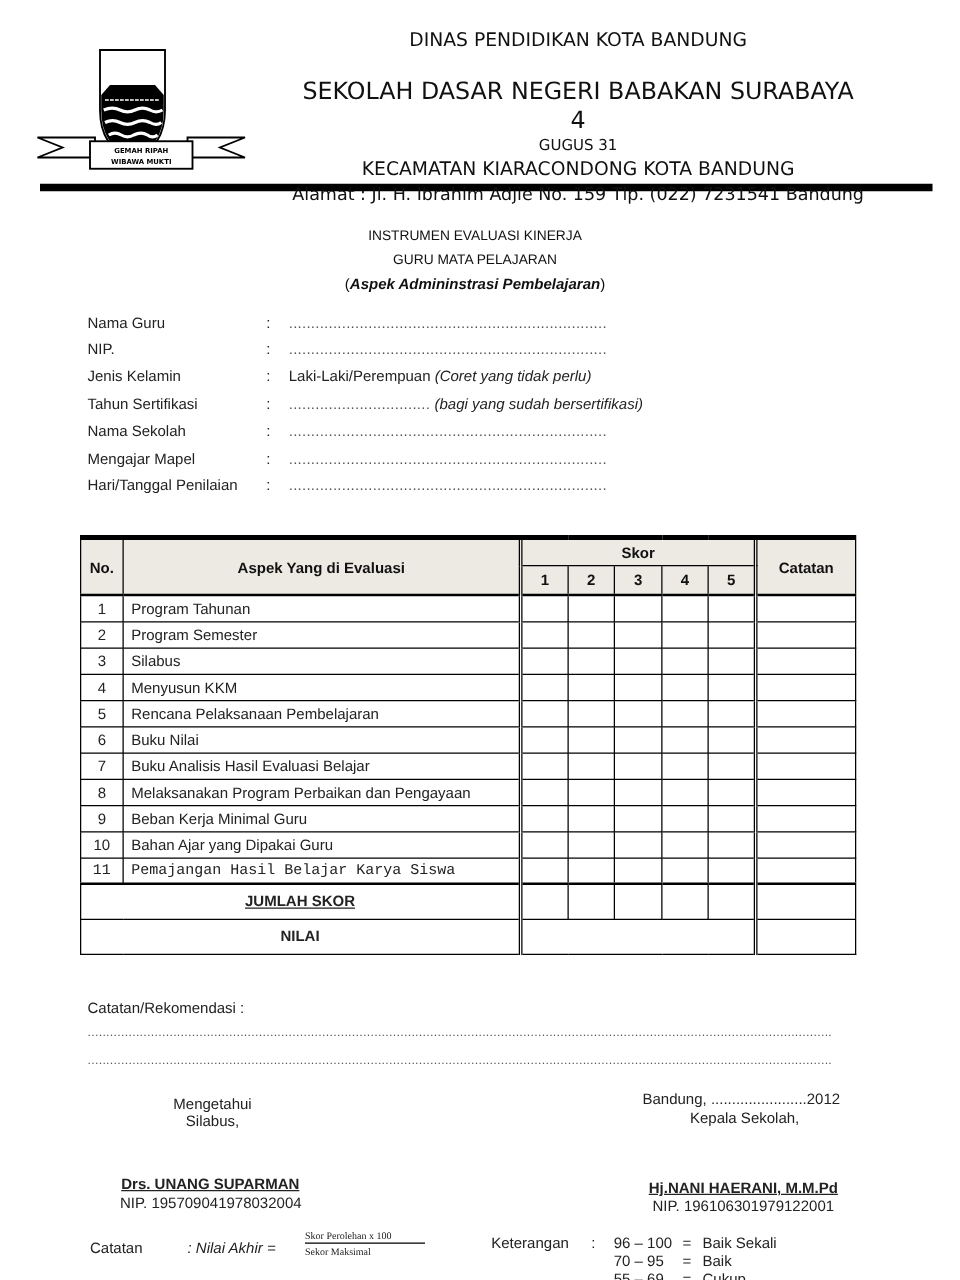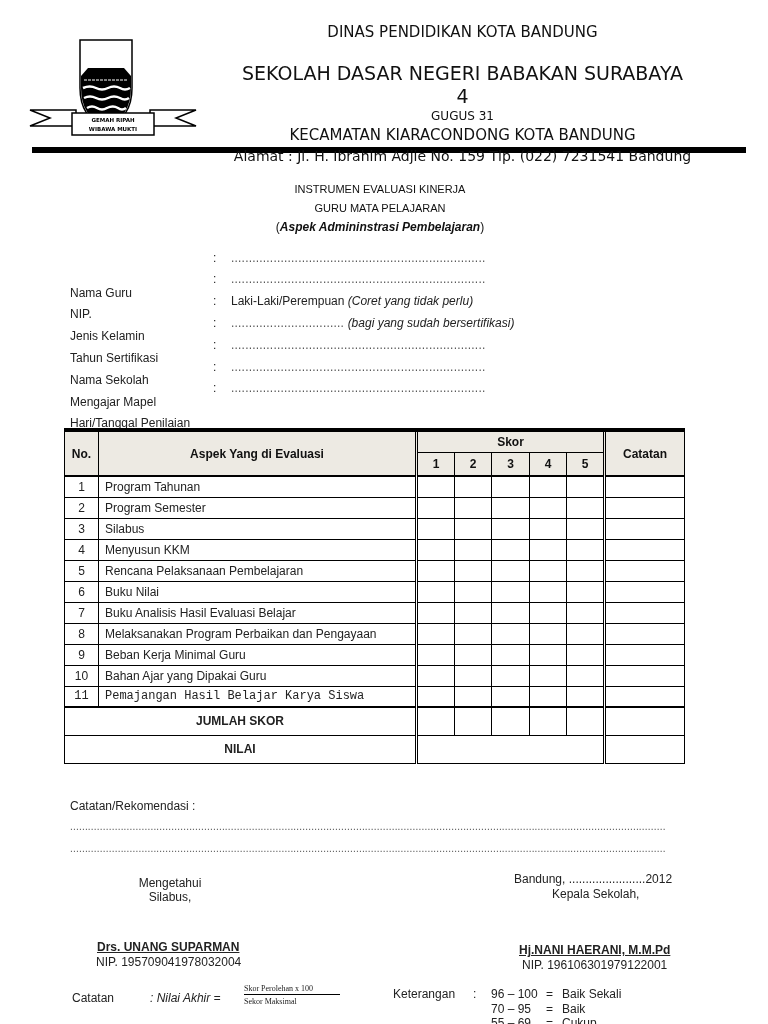--- a/index.html
+++ b/index.html
@@ -4,21 +4,21 @@
   <style>
     html, body { margin:0; padding:0; background:#ffffff; }
     body { width:768px; height:1024px; position:relative; overflow:hidden; font-family:"Liberation Sans", sans-serif; color:#222; }
     .abs { position:absolute; }
     .hdr { font-family:"DejaVu Sans", sans-serif; color:#111; text-align:center; }
     .crest { left:28px; top:38px; width:170px; height:100px; }
     .hrule { left:32px; top:147px; width:714px; height:6px; background:#000; }
     .title { font-family:"Liberation Sans", sans-serif; font-size:11px; color:#111; text-align:center; left:200px; width:360px; }
     .sub { font-size:12px; font-style:italic; font-weight:bold;margin-top:46px; }
     .form-row { left:70px; font-size:12px; height:21px; line-height:21px; }
-    .form-row .lbl { position:absolute; left:0; width:140px; white-space:nowrap;margin-top:35px; }
+    .form-row .lbl { position:absolute; left:0; width:140px; white-space:nowrap; }
     .form-row .col { position:absolute; left:143px; }
     .form-row .val { position:absolute; left:161px; white-space:nowrap; }
     .form-row .val i { font-style:italic; }
     .dots { color:#555; letter-spacing:0.2px; }
     table.grid { position:absolute; left:64px; top:428px; border-collapse:collapse; font-size:12px; border-top:4px solid #000; }
     table.grid td, table.grid th { border:1px solid #000; padding:0; }
     table.grid th { background:#edeae3; font-weight:bold; font-family:"Liberation Sans", sans-serif; font-size:12px; color:#111; }
     .num { text-align:center; }
     .asp { padding-left:6px !important; text-align:left; white-space:nowrap; }
     .thickL { border-left:3px double #000 !important; }
@@ -222,21 +222,21 @@
   <tr style="height:21px;font-family:Liberation Mono, monospace;">
     <td class="num">11</td>
         <td class="asp">Pemajangan Hasil Belajar Karya Siswa</td>
     <td class="thickL"></td>
         <td></td>
         <td></td>
         <td></td>
         <td></td>
         <td class="thickL"></td>
   </tr>
-  <tr style="height:28px;">
+  <tr style="height:28px;text-decoration:underline;">
     <td colspan="2" class="bold" style="border-top:2px solid #000;">JUMLAH SKOR</td>
     <td class="thickL" style="border-top:2px solid #000;"></td>
         <td style="border-top:2px solid #000;"></td>
         <td style="border-top:2px solid #000;"></td>
         <td style="border-top:2px solid #000;"></td>
         <td style="border-top:2px solid #000;"></td>
     <td class="thickL" style="border-top:2px solid #000;border-bottom:none;"></td>
   </tr>
   <tr style="height:28px;">
     <td colspan="2" class="bold">NILAI</td>

